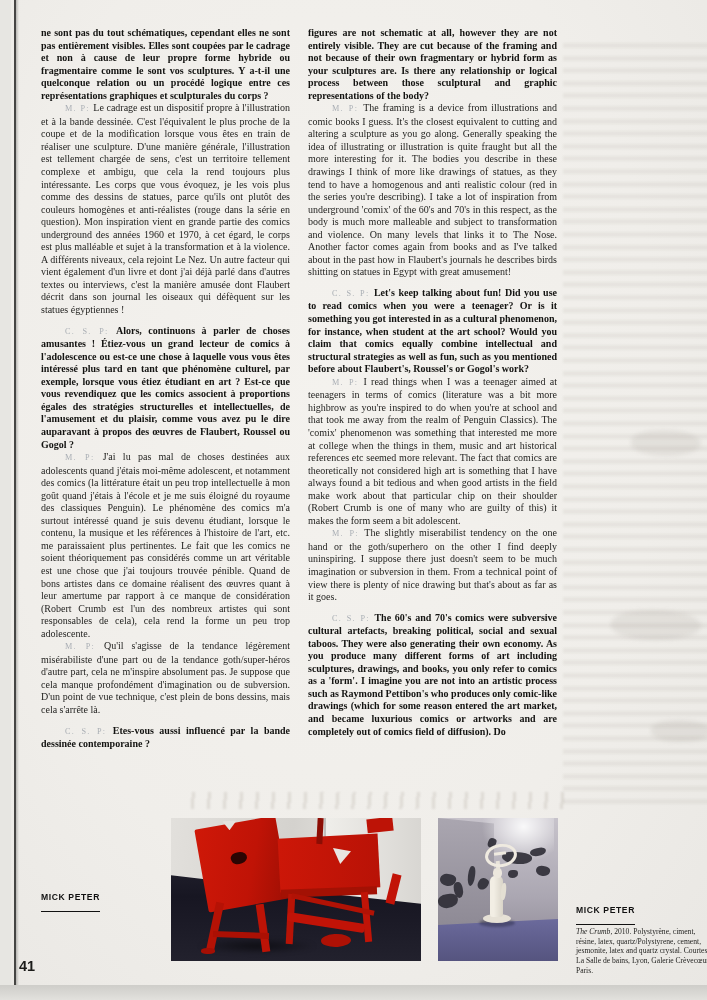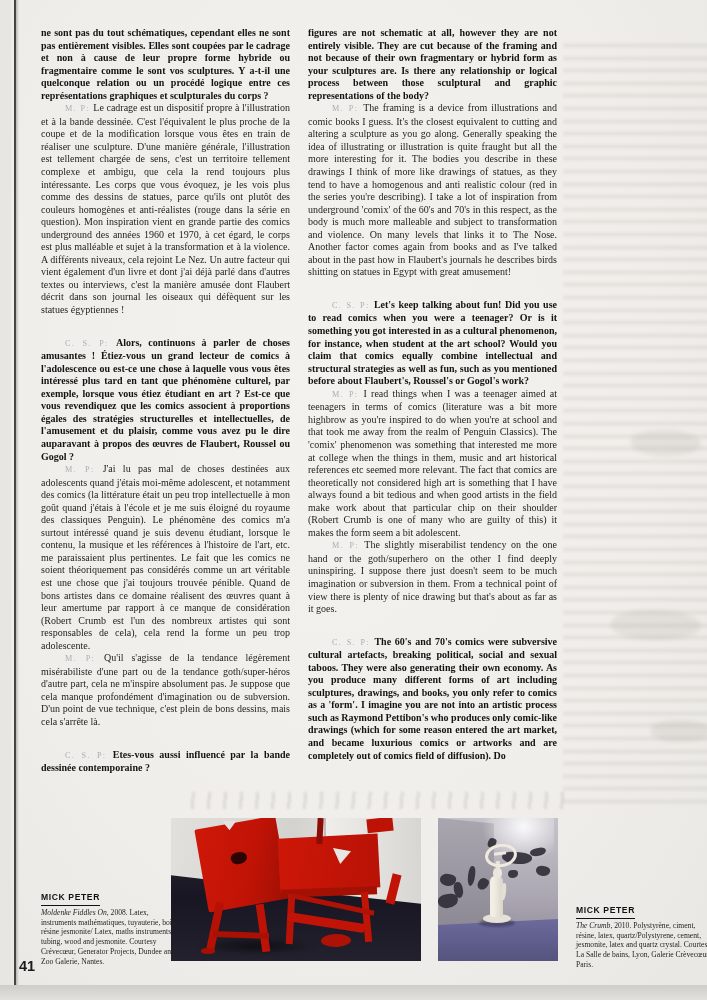--- a/index.html
+++ b/index.html
@@ -17,21 +17,21 @@
   .scan-edge-left2{position:absolute;left:5px;top:0;width:3px;height:985px;background:linear-gradient(90deg,rgba(28,28,26,.25),transparent);}
   .scan-bottom{position:absolute;left:0;top:985px;width:707px;height:15px;background:linear-gradient(180deg,#cecdc9,#e2e1dd);}
   .scan-right{position:absolute;right:0;top:0;width:4px;height:985px;background:linear-gradient(270deg,#dbdad6,transparent);}
 
   
   .cols{position:absolute;left:30px;top:27px;width:516px;display:flex;gap:18px;}
   .col{width:249px;}
   .para{font-size:10px;line-height:12.55px;text-align:justify;color:#1e1e1c;
         -webkit-hyphens:none;hyphens:none;}
   .para.q{font-weight:bold;color:#131311;}
-  .para.gap{margin-top:20px;}
+  .para.gap{margin-top:8px;}
   .para.ind{text-indent:24px;}
   .spk{color:#a9aeb4;font-size:8.2px;letter-spacing:1.3px;font-weight:normal;white-space:nowrap;}
 
   
   .ghost-right{position:absolute;left:552px;top:36px;width:148px;height:768px;
     background:repeating-linear-gradient(0deg,rgba(150,144,134,.10) 0 5px,transparent 5px 12.6px);
     filter:blur(.8px);}
   .ghost-smudge{position:absolute;background:rgba(130,124,116,.12);border-radius:45% 55% 50% 50%;filter:blur(2px);}
   .ghost-script{position:absolute;left:168px;top:792px;width:392px;height:17px;
     background:repeating-linear-gradient(95deg,transparent 0 13px,rgba(150,140,128,.20) 13px 16px);
@@ -89,21 +89,21 @@
   .f-arm{left:63px;top:65px;width:5px;height:17px;background:#e4dfd3;border-radius:40%;transform:rotate(6deg);}
   .f-base{left:45px;top:96px;width:28px;height:9px;background:#e6e1d6;border-radius:50%;}
   .f-baseShadow{left:41px;top:101px;width:36px;height:8px;background:rgba(20,20,40,.35);border-radius:50%;filter:blur(1px);}
 
   
   .cap{position:absolute;width:136px;color:#242422;}
   .cap-left{left:30px;top:886px;}
   .cap-right{left:565px;top:899px;width:140px;}
   .cap-artist{font-family:"Liberation Sans","DejaVu Sans",sans-serif;font-weight:bold;
     font-size:8.6px;letter-spacing:.6px;color:#111;display:inline-block;
-    border-bottom:1px solid #111;padding-bottom:3px;margin-bottom:2px;}
+    border-bottom:1px solid #111;padding-bottom:9px;margin-bottom:2px;}
   .cap-body{font-size:7.6px;line-height:9.7px;text-align:left;}
   .cap-body .it{font-style:italic;}
 
   .page-number{position:absolute;left:8px;top:958px;
     font-family:"Liberation Sans","DejaVu Sans",sans-serif;font-weight:bold;
     font-size:14.5px;color:#1b1b19;}
 </style>
 </head>
 <body>
 
@@ -178,21 +178,20 @@
     <div class="fig f-body"></div>
     <div class="fig f-arm"></div>
     <div class="fig f-head"></div>
     <div class="fig f-stem"></div>
     <div class="fig f-ring"></div>
     <div class="fig f-ringbar"></div>
   </div>
 
   <div class="cap cap-left">
     <div class="cap-artist">MICK PETER</div>
-    <div class="cap-body"><span class="it">Moldenke Fiddles On</span><span>, 2008. Latex, instruments mathématiques, tuyauterie, bois, résine jesmonite/ Latex, maths instruments, tubing, wood and jesmonite. Courtesy Crévecœur, Generator Projects, Dundee and Zoo Galerie, Nantes.</span></div>
   </div>
 
   <div class="cap cap-right">
     <div class="cap-artist">MICK PETER</div>
     <div class="cap-body"><span class="it">The Crumb</span><span>, 2010. Polystyrène, ciment, résine, latex, quartz/Polystyrene, cement, jesmonite, latex and quartz crystal. Courtesy La Salle de bains, Lyon, Galerie Crèvecœur, Paris.</span></div>
   </div>
 
   <div class="page-number">41</div>
 
   <div class="scan-edge-left"></div>

